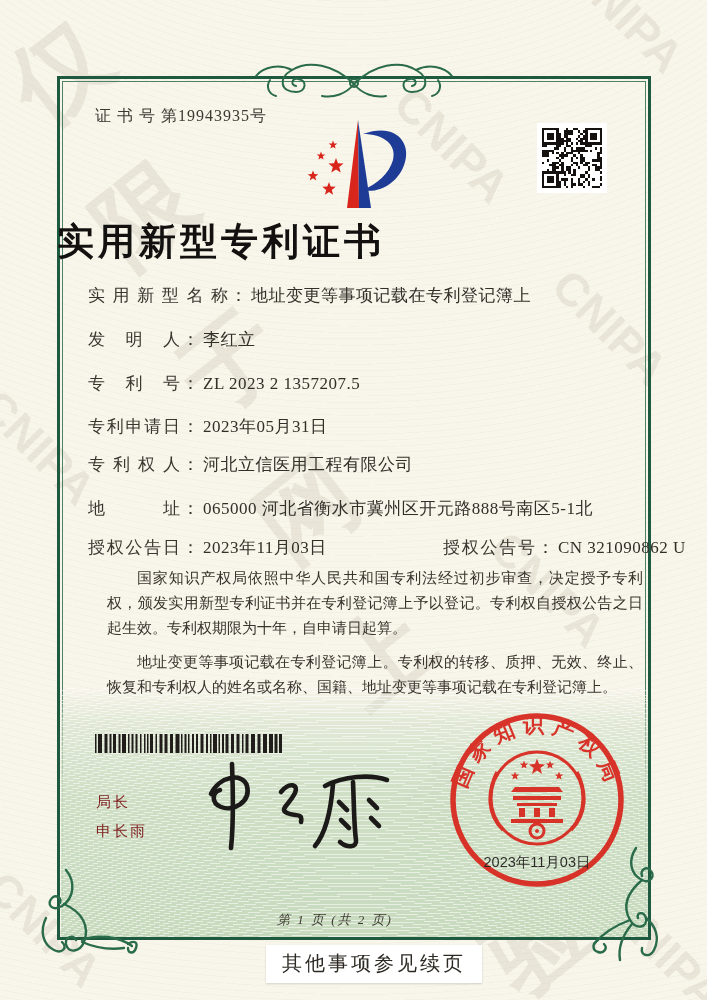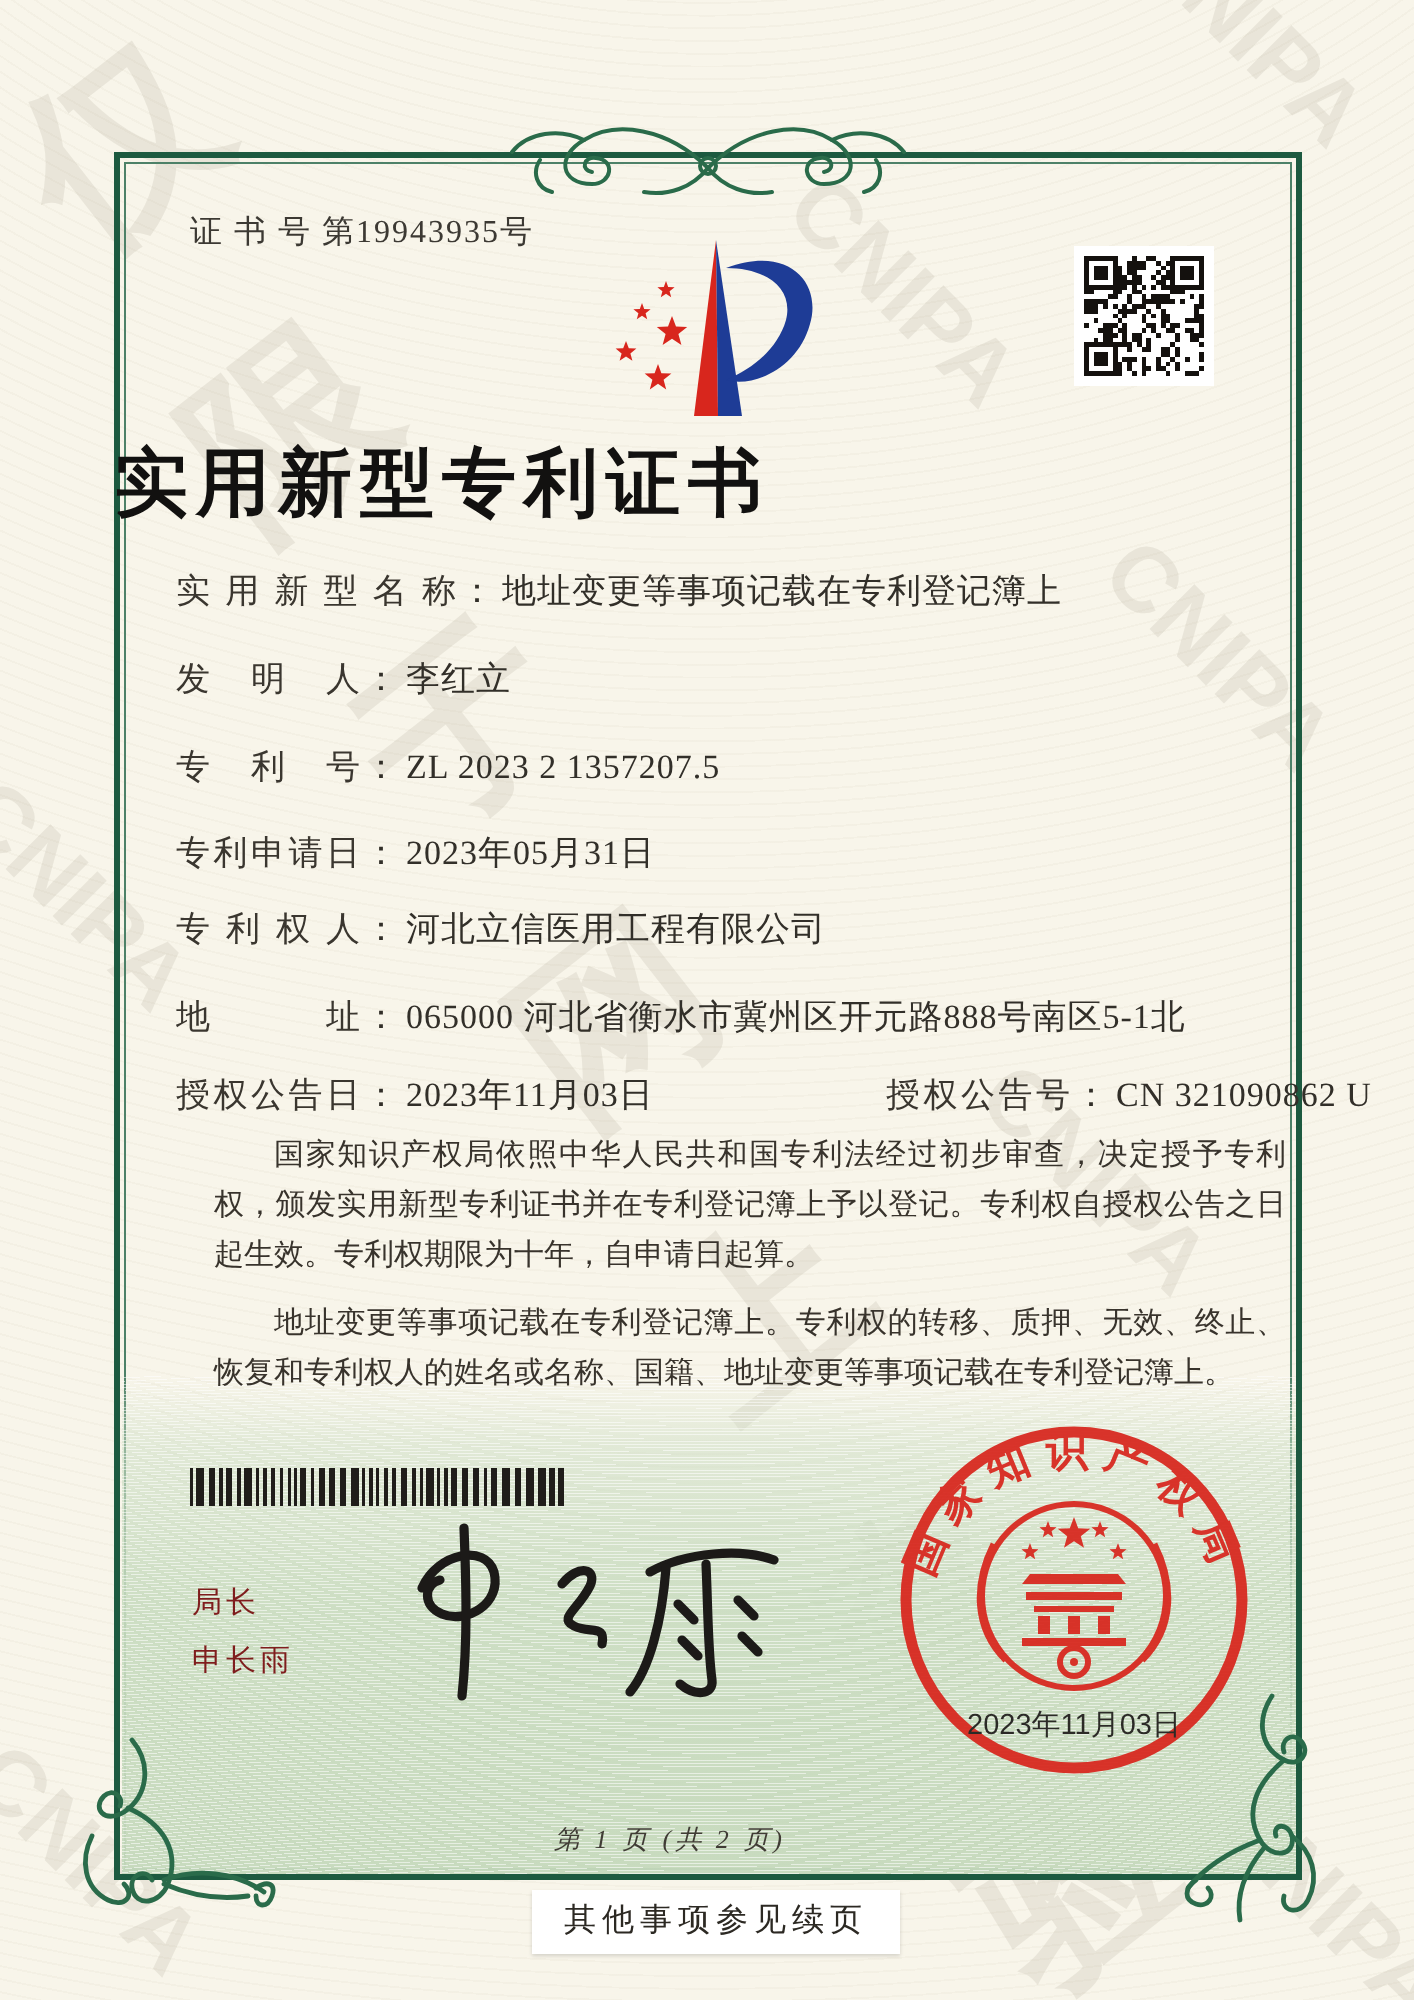--- a/index.html
+++ b/index.html
@@ -77,21 +77,21 @@
   }
   .signature { position:absolute; left:185px; top:750px; z-index:5; }
   .seal { position:absolute; left:447px; top:710px; z-index:5; opacity:.93; }
   .page-no {
     position:absolute; left:240px; top:911px; width:190px; text-align:center;
     font-size:13px; color:#403c35; letter-spacing:2px; z-index:5;font-style:italic;
   }
   .cont-box {
     position:absolute; left:266px; top:945px; z-index:6;
     background:#fff; padding:5px 16px 6px; box-shadow:0 1px 2px rgba(0,0,0,.15);
-    font-size:16px; letter-spacing:3px; color:#2c2923;
+    font-size:20px; letter-spacing:3px; color:#2c2923;
   }
 </style>
 </head>
 <body>
 
 <div id="watermarks">
     <span class="wm" style="left: 14px; top: 8px; font-size: 96px; transform: rotate(-38deg);">仅</span>
     <span class="wm" style="left: 98px; top: 150px; font-size: 96px; transform: rotate(-38deg);">限</span>
     <span class="wm" style="left: 183px; top: 298px; font-size: 96px; transform: rotate(-38deg);">于</span>
     <span class="wm" style="left: 260px; top: 446px; font-size: 96px; transform: rotate(-38deg);">网</span>

